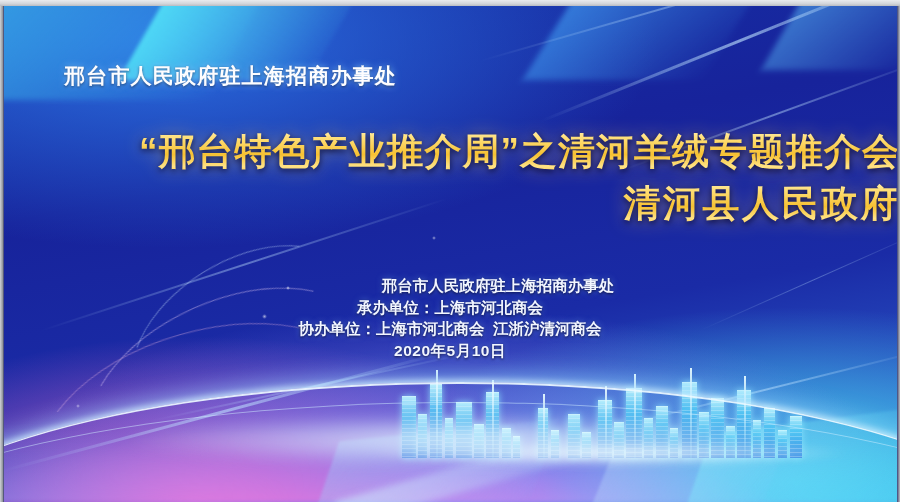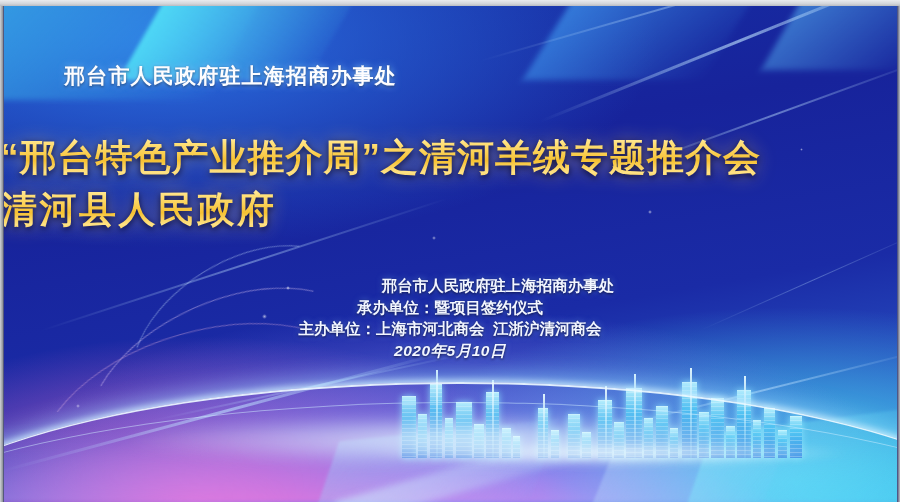--- a/index.html
+++ b/index.html
@@ -181,22 +181,22 @@
   
   .org-header {
     position: absolute; left: 64px; top: 62px;
     font-size: 21px; font-weight: bold; letter-spacing: 1.2px;
     color: #fdfdff;
     text-shadow: 0 0 7px rgba(120,190,255,.95), 0 1px 3px rgba(0,0,30,.75);
     z-index: 30;
   }
 
   .title-block {
-    position: absolute; left: 0; top: 132px; width: 900px;
-    text-align: left; z-index: 30;
+    position: absolute; left: 0; top: 126px; width: 900px;
+    text-align: right; z-index: 30;
   }
   .title-line {
     display: block;
     font-size: 37px; font-weight: bold; letter-spacing: 1px;
     line-height: 52px;
     background: linear-gradient(180deg, #fff6cf 0%, #ffe07a 22%, #f6c132 55%, #ffe285 78%, #f3bb2c 100%);
     -webkit-background-clip: text; background-clip: text;
     -webkit-text-fill-color: transparent; color: transparent;
     filter: drop-shadow(0 2px 3px rgba(0,0,40,.85)) drop-shadow(0 0 9px rgba(255,205,90,.35));
   }
@@ -204,21 +204,21 @@
 
   .credits {
     position: absolute; left: 0; top: 275px; width: 900px;
     text-align: center; z-index: 30;
     color: #f2f6ff;
     font-size: 15.5px; line-height: 21.5px; font-weight: bold;
     text-shadow: 0 1px 3px rgba(0,0,40,.85), 0 0 6px rgba(130,190,255,.5);
   }
   .credits .row { white-space: pre; }
   .credits .row.indent { padding-left: 96px; }
-  .credits .date { letter-spacing: .5px; font-style: italic; }
+  .credits .date { letter-spacing: .5px; }
 </style>
 </head>
 <body>
 
 <div id="poster">
 
   <div class="top-strip"></div>
   <div class="left-strip"></div>
   <div class="right-strip"></div>
 
@@ -303,18 +303,18 @@
 
   <div class="org-header">邢台市人民政府驻上海招商办事处</div>
 
   <div class="title-block">
     <span class="title-line first">“邢台特色产业推介周”之清河羊绒专题推介会</span>
     <span class="title-line second">清河县人民政府</span>
   </div>
 
   <div class="credits">
     <div class="row indent">邢台市人民政府驻上海招商办事处</div>
-    <div class="row">承办单位：暨项目签约仪式</div>
-    <div class="row">主办单位：上海市河北商会  江浙沪清河商会</div>
+    <div class="row">承办单位：上海市河北商会</div>
+    <div class="row">协办单位：上海市河北商会  江浙沪清河商会</div>
     <div class="row date">2020年5月10日</div>
   </div>
 
 </div>
 
 </body></html>

